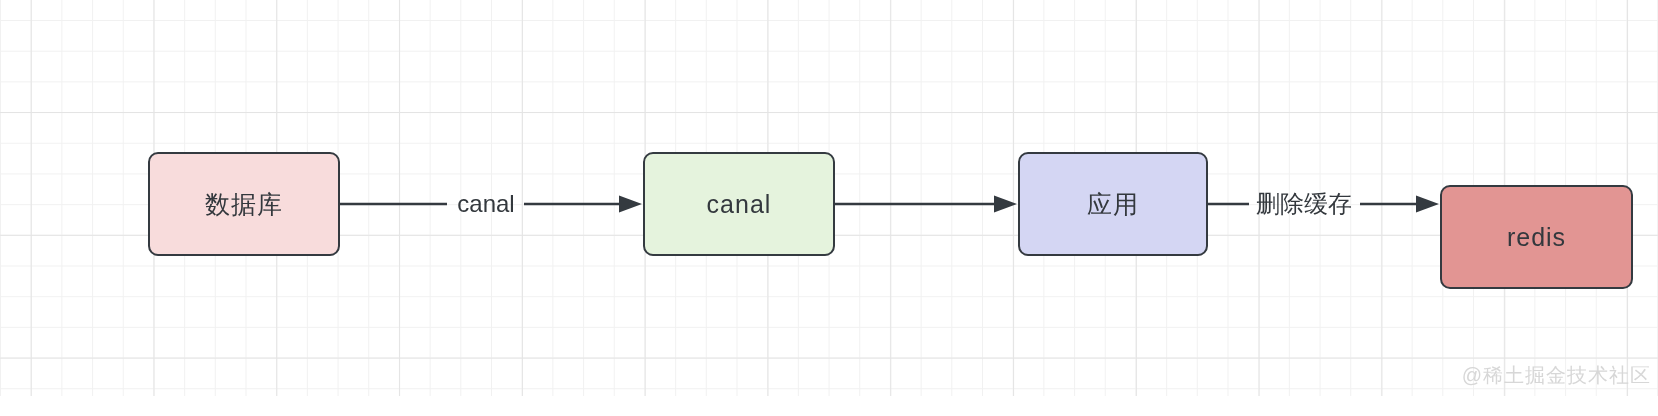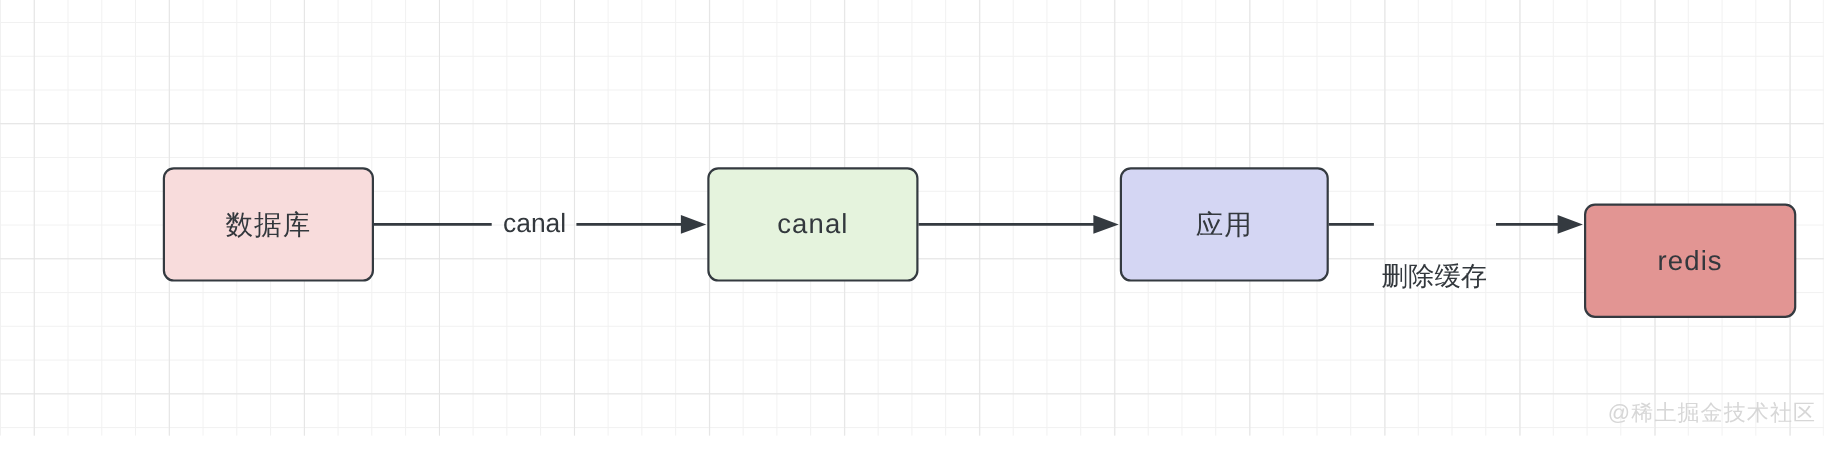--- a/index.html
+++ b/index.html
@@ -53,21 +53,21 @@
   .edge-label {
     position: absolute;
     top: 189px;
     height: 30px;
     line-height: 30px;
     text-align: center;
     font-size: 24px;
     color: #33383d;
   }
   .edge-label-binlog { left: 444px; width: 84px; }
-  .edge-label-delete { left: 1246px; width: 116px; margin-top: 48px; }
+  .edge-label-delete { left: 1246px; width: 116px; }
 
   .watermark {
     position: absolute;
     right: 7px;
     bottom: 7px;
     font-size: 20px;
     color: #d7d7d7;
     letter-spacing: 1px;
   }
 </style>

